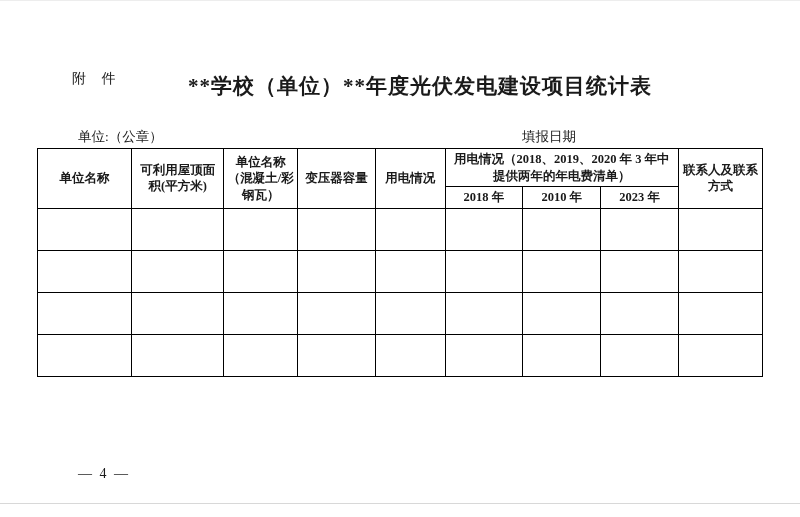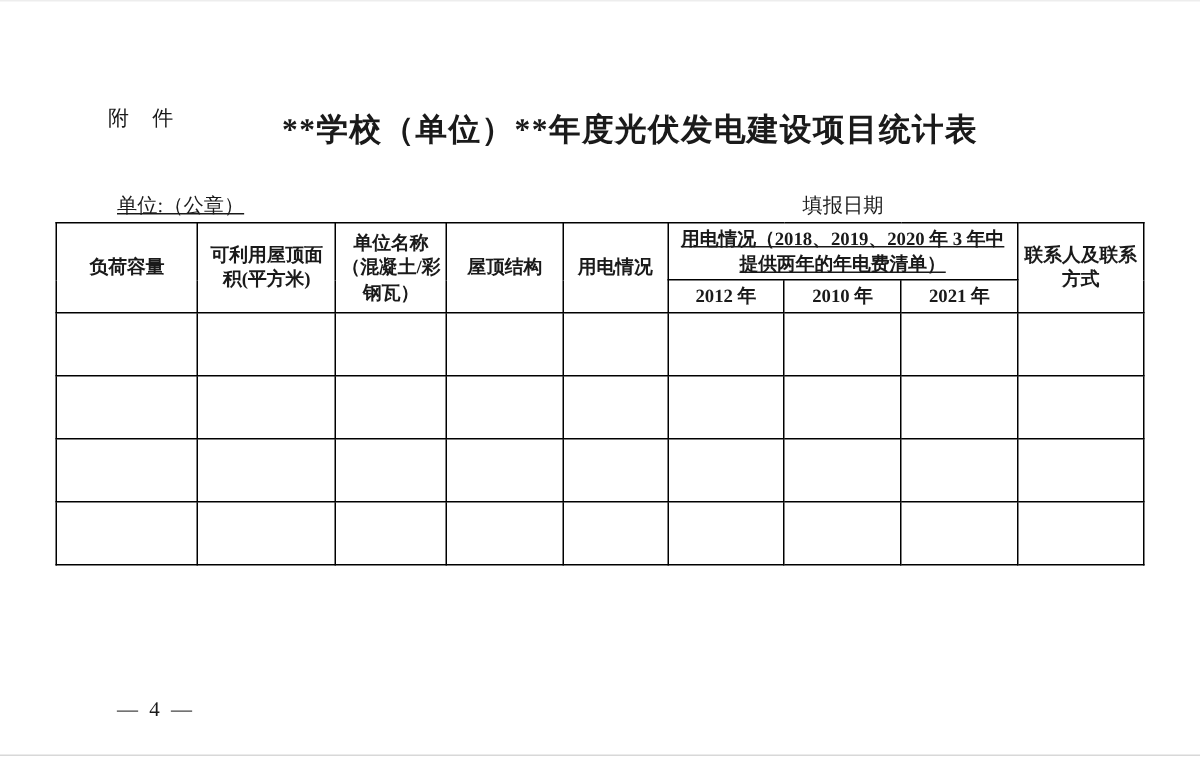--- a/index.html
+++ b/index.html
@@ -45,27 +45,25 @@
     position: absolute;
     left: 78px;
     top: 128px;
     width: 644px;
     font-size: 13.5px;
   }
   .meta-left {
     position: absolute;
     left: 0;
     top: 0;
-    text-decoration: underline;
   }
   .meta-right {
     position: absolute;
     left: 444px;
     top: 0;
-    margin-left: 13px;
   }
   table.stat {
     position: absolute;
     left: 37px;
     top: 148px;
     width: 726px;
     border-collapse: collapse;
     table-layout: fixed;
   }
   table.stat td, table.stat th {
@@ -90,21 +88,20 @@
   .h-contact   { width: 82px; }
   .sub-head {
     font-size: 12.5px;
     font-weight: bold;
   }
   .usage-head {
     font-size: 12.5px;
     font-weight: bold;
     line-height: 1.45;
     padding: 3px 4px;
-    text-decoration: underline;
   }
   .page-number {
     position: absolute;
     left: 78px;
     top: 466px;
     font-size: 14px;
     letter-spacing: 2px;
   }
   .scanline {
     position: absolute;
@@ -146,32 +143,32 @@
       <col class="h-roofstruct">
       <col class="h-transformer">
       <col class="h-load">
       <col class="h-year">
       <col class="h-year">
       <col class="h-year">
       <col class="h-contact">
     </colgroup>
     <thead>
       <tr>
-        <td rowspan="2">负荷容量</td>
+        <td rowspan="2">单位名称</td>
         <td rowspan="2">可利用屋顶面积(平方米)</td>
         <td rowspan="2">单位名称（混凝土/彩钢瓦）</td>
-        <td rowspan="2">屋顶结构</td>
+        <td rowspan="2">变压器容量</td>
         <td rowspan="2">用电情况</td>
         <td colspan="3" class="usage-head">用电情况（2018、2019、2020 年 3 年中提供两年的年电费清单）</td>
         <td rowspan="2">联系人及联系方式</td>
       </tr>
       <tr>
-        <td class="sub-head">2012 年</td>
+        <td class="sub-head">2018 年</td>
         <td class="sub-head">2010 年</td>
-        <td class="sub-head">2021 年</td>
+        <td class="sub-head">2023 年</td>
       </tr>
     </thead>
     <tbody>
       <tr>
         <td class="empty"></td>
         <td class="empty"></td>
         <td class="empty"></td>
         <td class="empty"></td>
         <td class="empty"></td>
         <td class="empty"></td>

